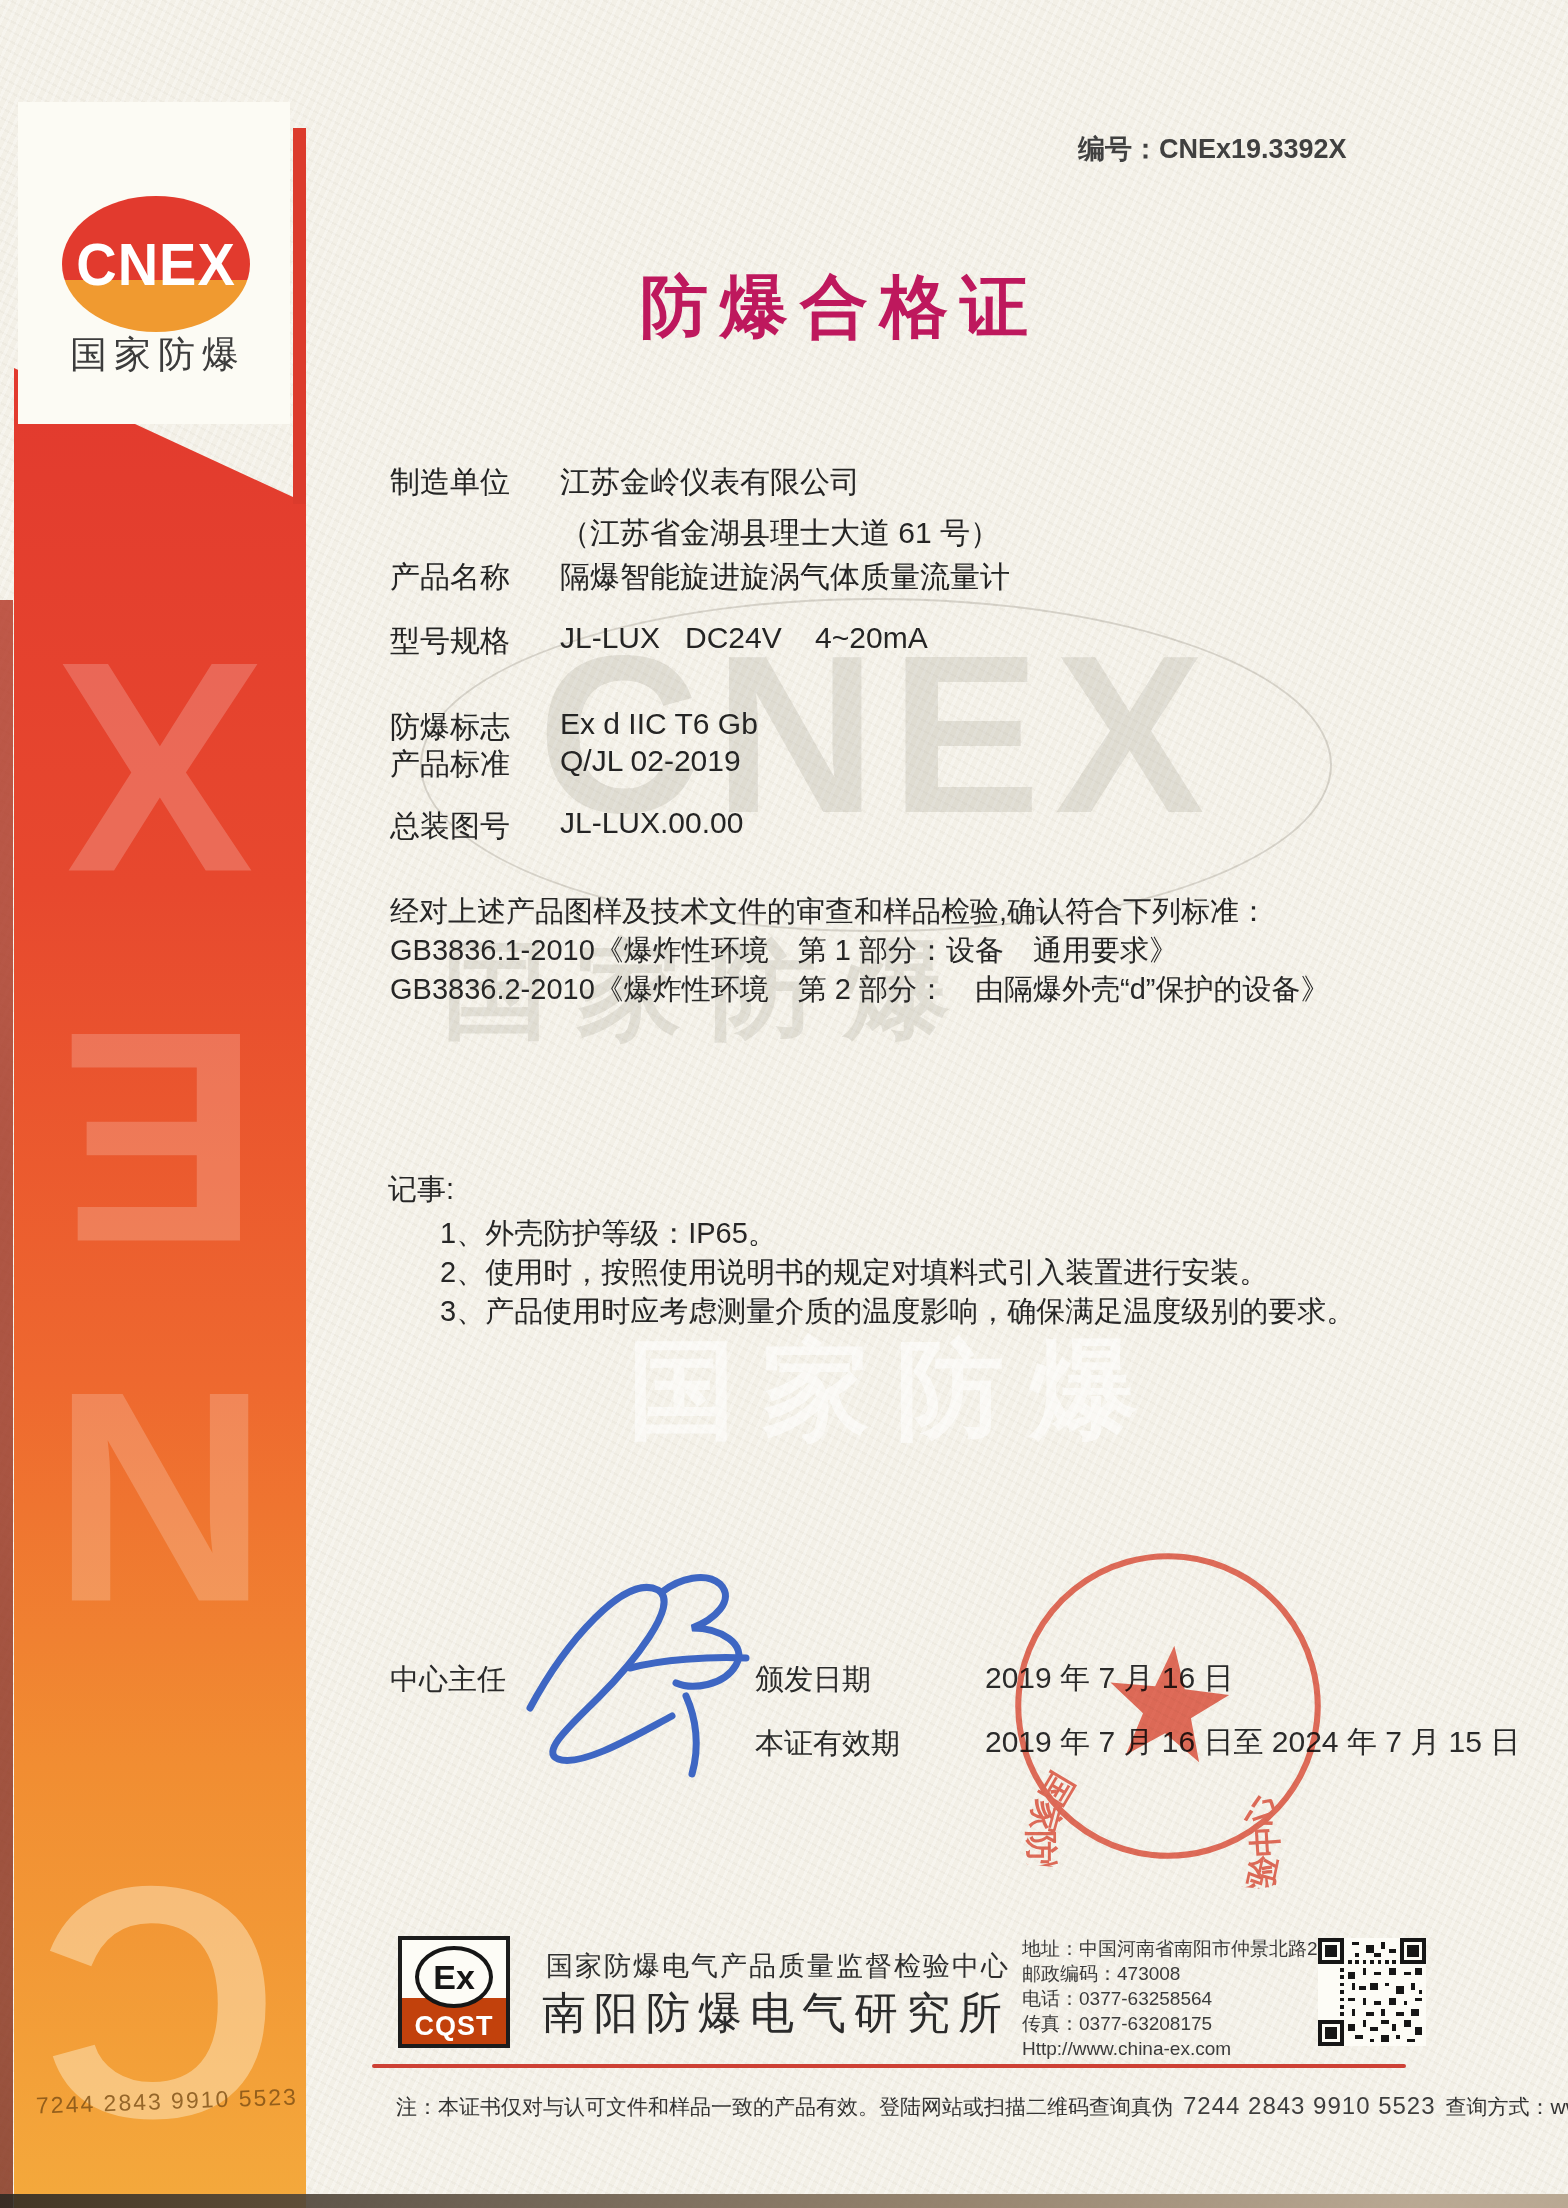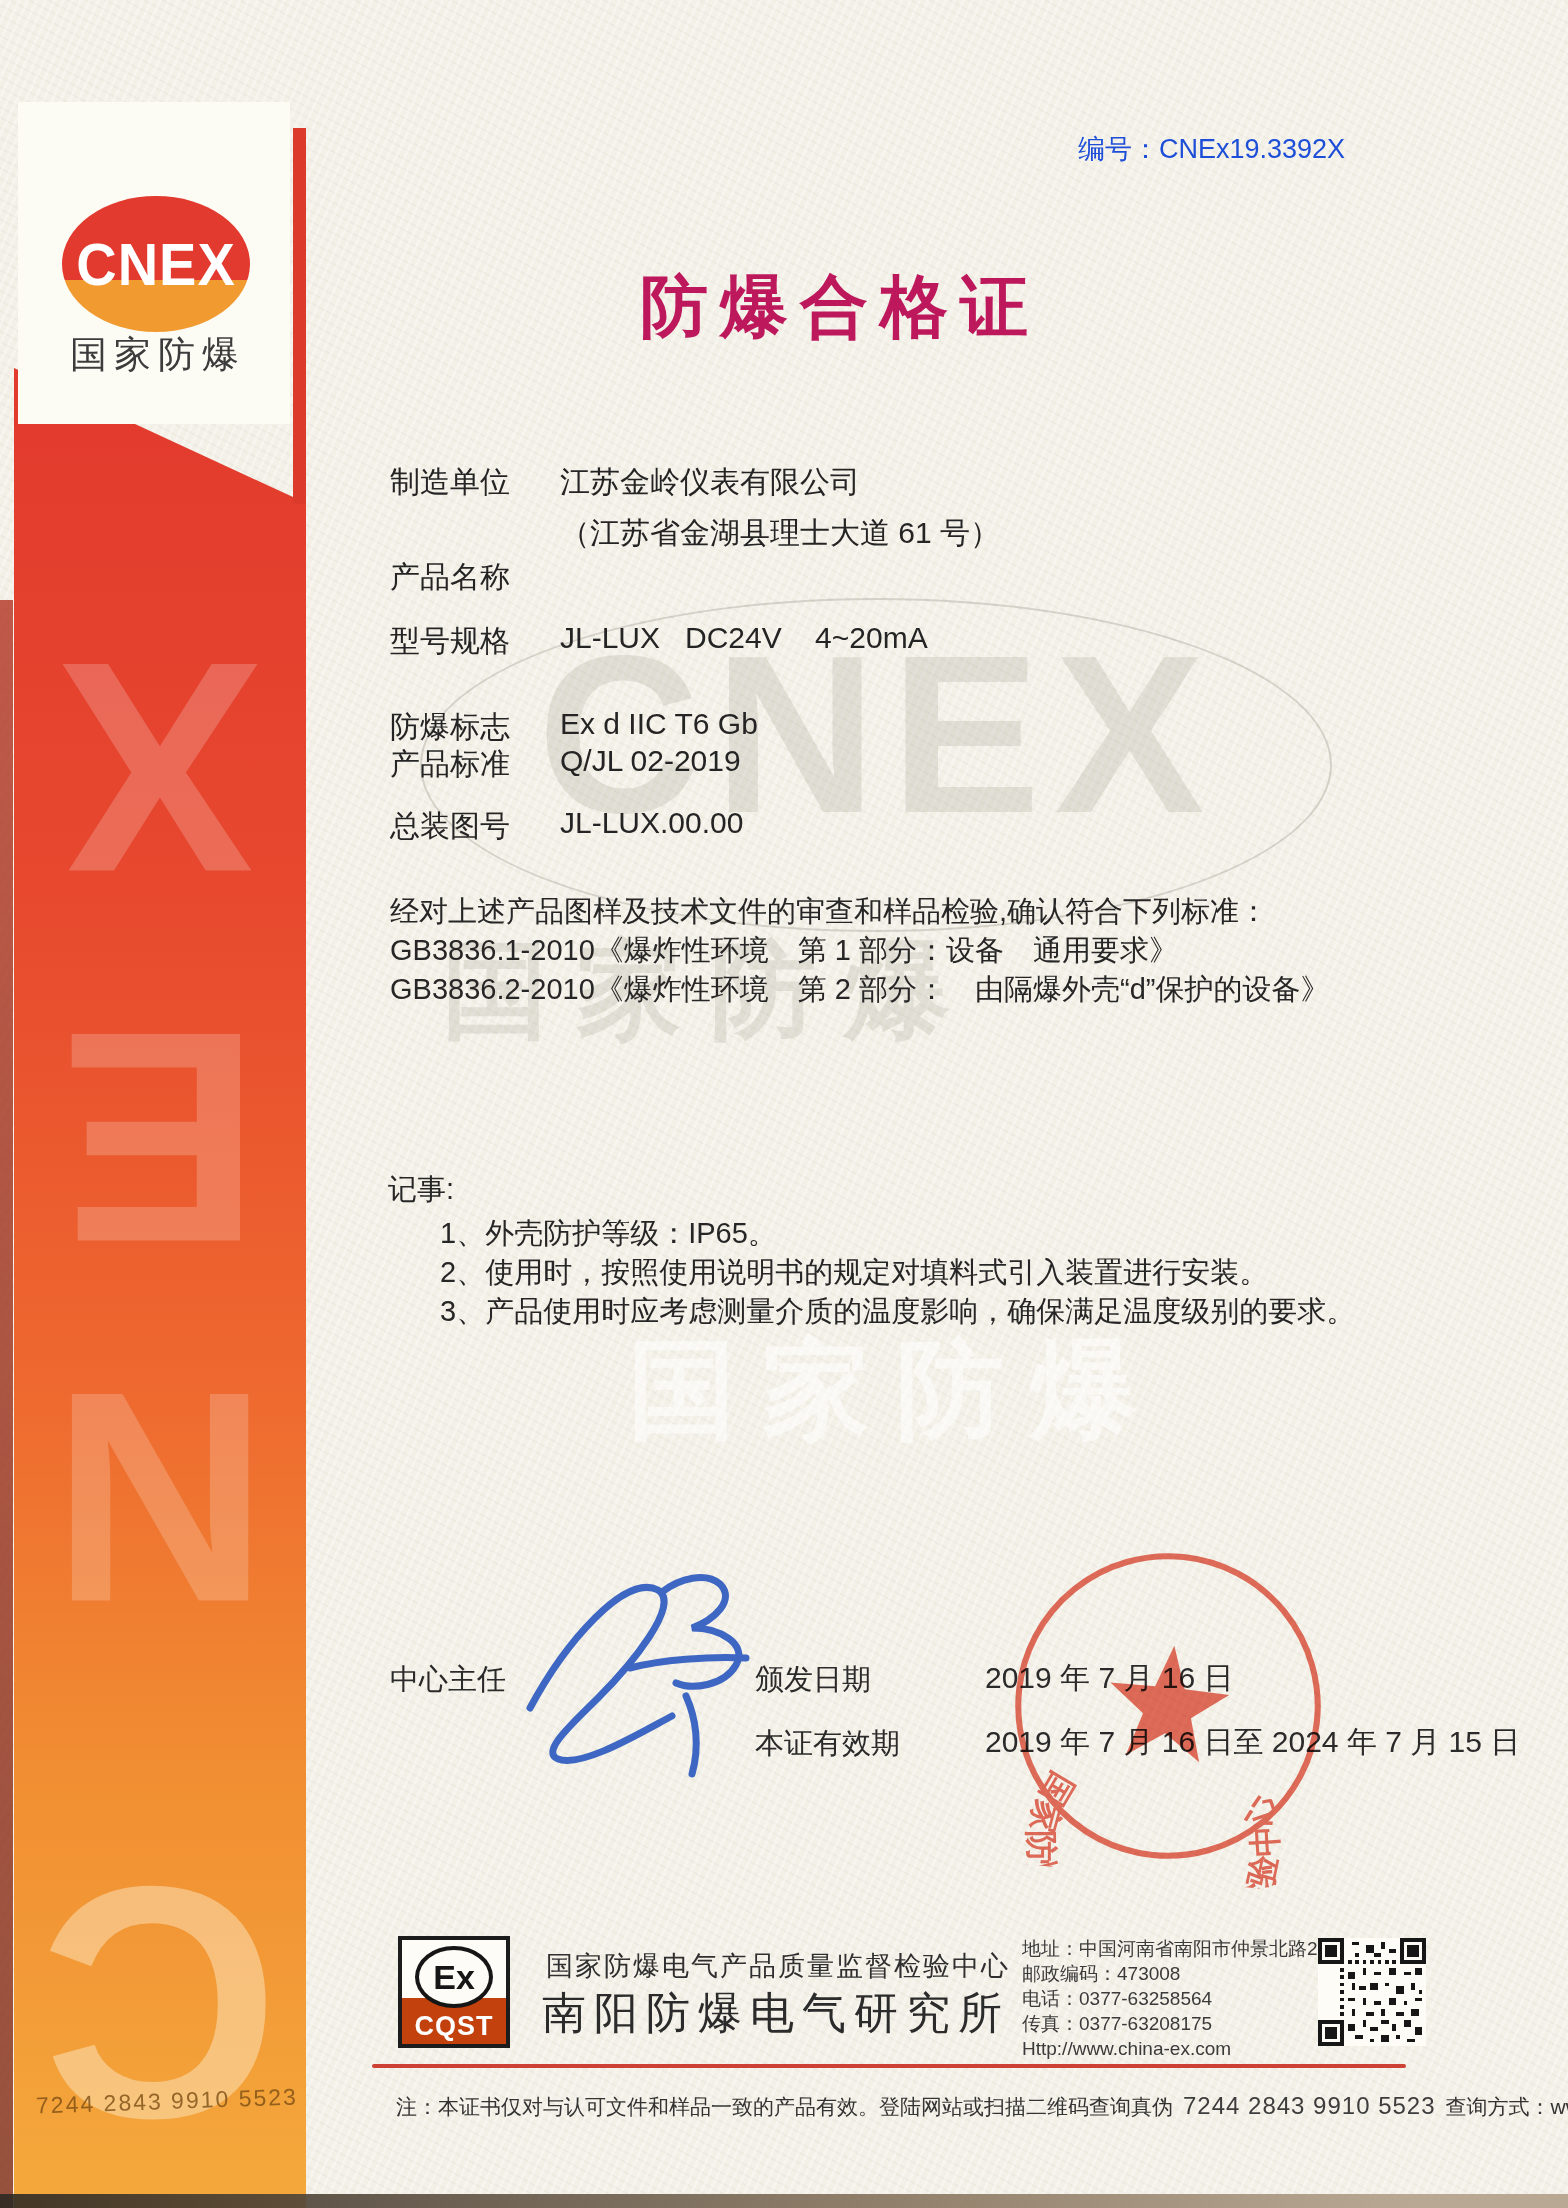--- a/index.html
+++ b/index.html
@@ -40,21 +40,21 @@
   .wm-ellipse { left:420px; top:598px; width:912px; height:334px; border:2px solid rgba(150,144,132,.33);
     border-radius:50%; z-index:1; }
   .wm-cnex { left:428px; top:622px; width:900px; text-align:center; z-index:1;
     font-size:225px; font-weight:800; line-height:1; color:rgba(143,138,126,.20); letter-spacing:14px; }
   .wm-gjfb { left:442px; top:920px; z-index:1; font-size:106px; font-weight:700;
     color:rgba(150,144,132,.20); letter-spacing:28px; white-space:nowrap; }
   .wm-gjfb2 { left:628px; top:1318px; z-index:1; font-size:108px; font-weight:700;
     color:rgba(255,255,255,.55); letter-spacing:26px; white-space:nowrap; }
 
   
-  .cert-no { left:1078px; top:131px; width:340px; font-size:27px; color:#1d4ed8; z-index:4; white-space:nowrap; }
+  .cert-no { left:1078px; top:131px; width:340px; font-size:27px; color:#404040; z-index:4; white-space:nowrap;font-weight:bold; }
   .title { left:640px; top:262px; font-size:68px; font-weight:700; color:#be185d;
     letter-spacing:12px; z-index:4; white-space:nowrap; }
 
   
   .frow { z-index:4; font-size:30px; color:#242424; white-space:pre; }
   .frow .lbl { position:absolute; left:0; top:0; width:160px; }
   .frow .val { position:absolute; left:170px; top:0; white-space:pre; }
   .fwrap { left:390px; top:0; width:1000px; }
 
   .para { left:390px; z-index:4; font-size:29px; color:#262626; white-space:pre;text-align:center; }
@@ -131,20 +131,21 @@
 <div class="abs frow fwrap" style="top:462px">
   <span class="lbl">制造单位</span>
   <span class="val">江苏金岭仪表有限公司</span>
 </div>
 <div class="abs frow fwrap" style="top:513px">
   <span class="lbl"></span>
   <span class="val">（江苏省金湖县理士大道 61 号）</span>
 </div>
 <div class="abs frow fwrap" style="top:557px">
   <span class="lbl">产品名称</span>
+  <span class="val">隔爆智能旋进旋涡气体质量流量计</span>
 </div>
 <div class="abs frow fwrap" style="top:621px">
   <span class="lbl">型号规格</span>
   <span class="val">JL-LUX   DC24V    4~20mA</span>
 </div>
 <div class="abs frow fwrap" style="top:707px">
   <span class="lbl">防爆标志</span>
   <span class="val">Ex d IIC T6 Gb</span>
 </div>
 <div class="abs frow fwrap" style="top:744px">

